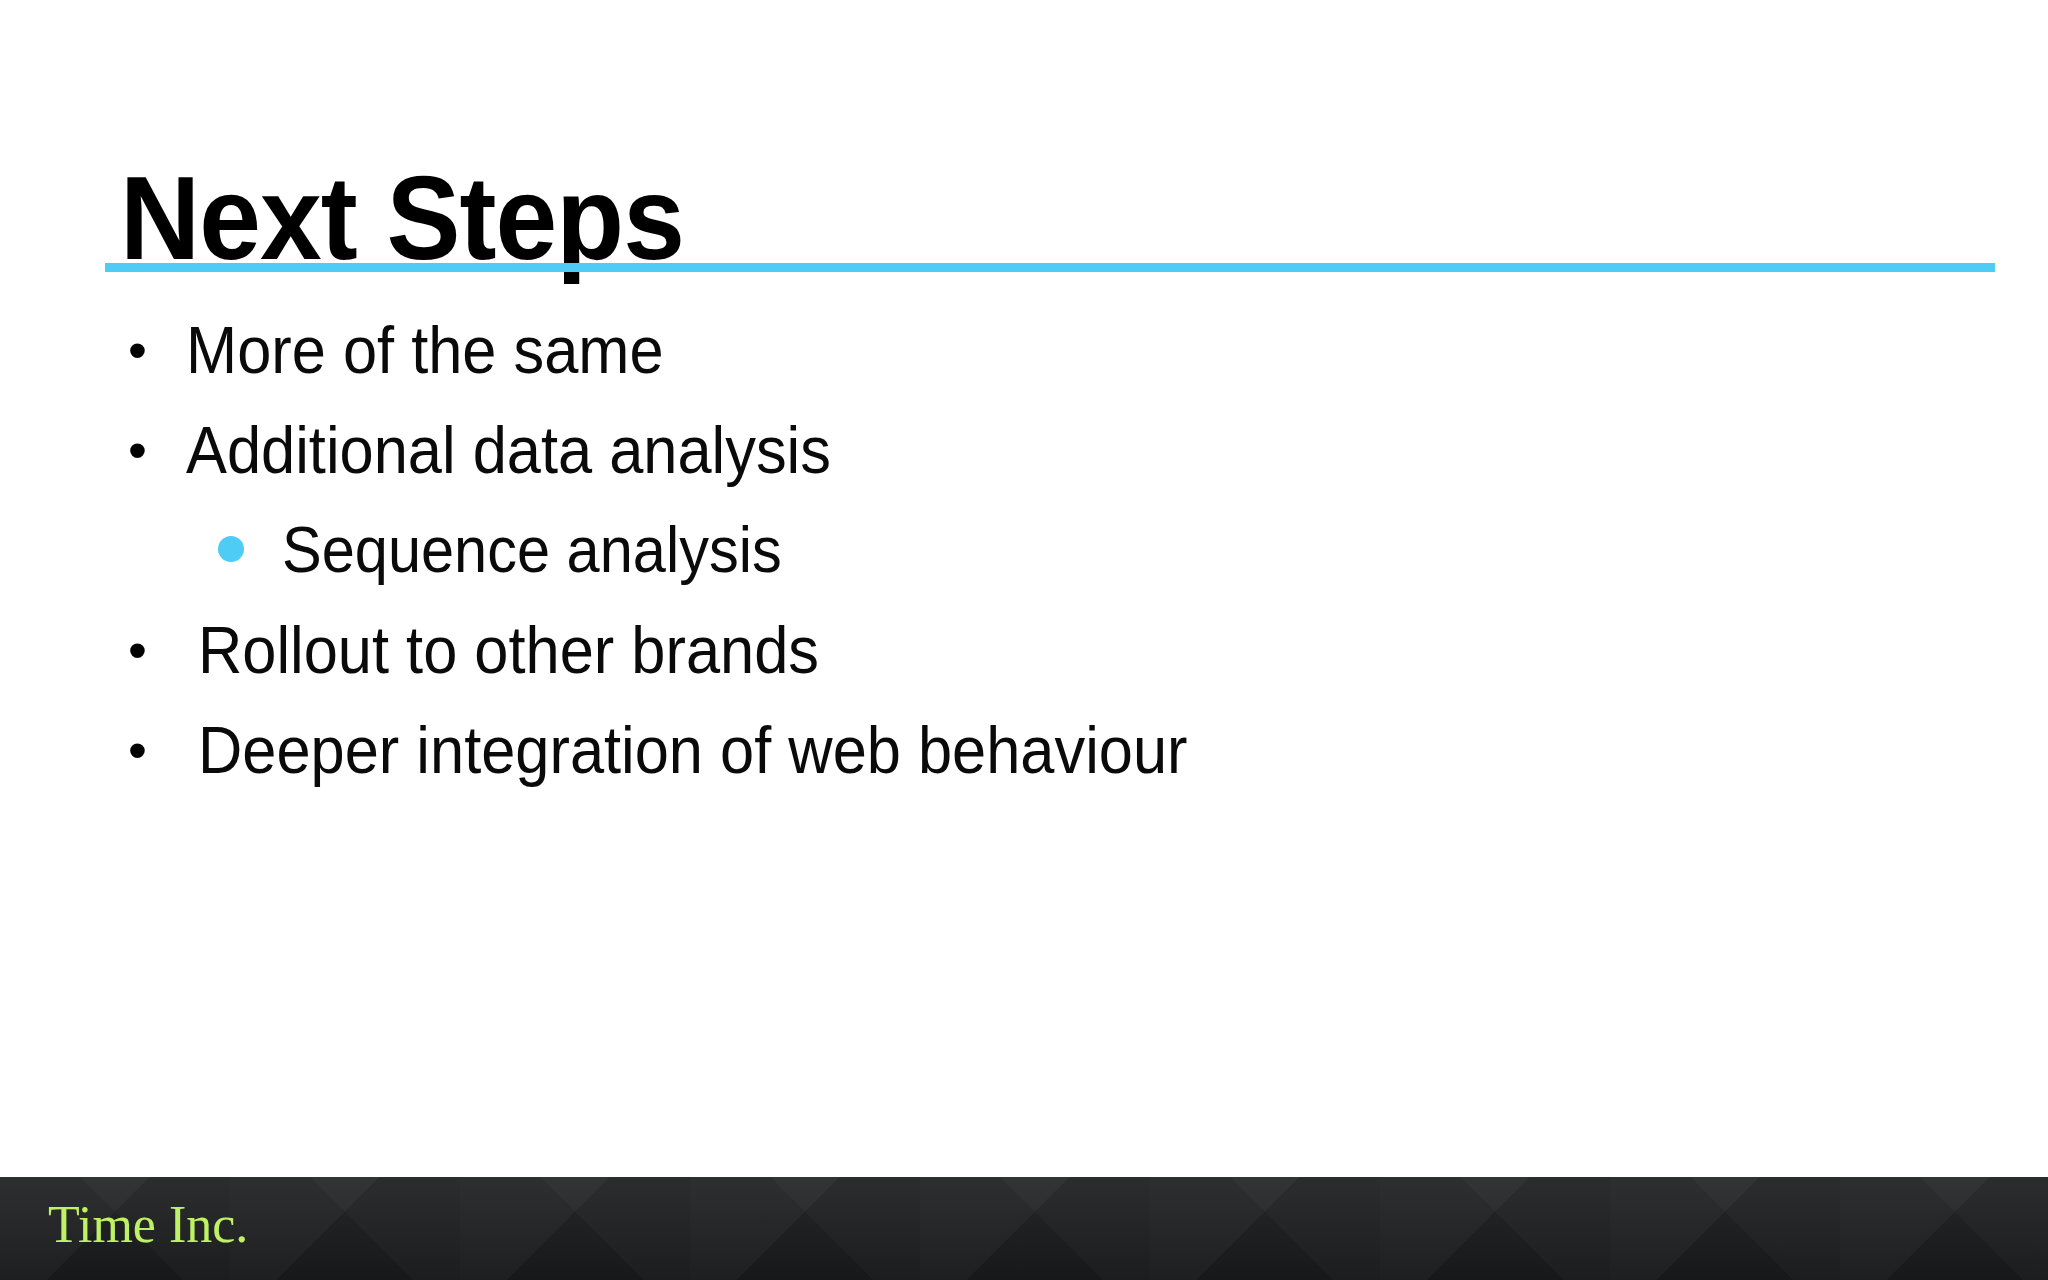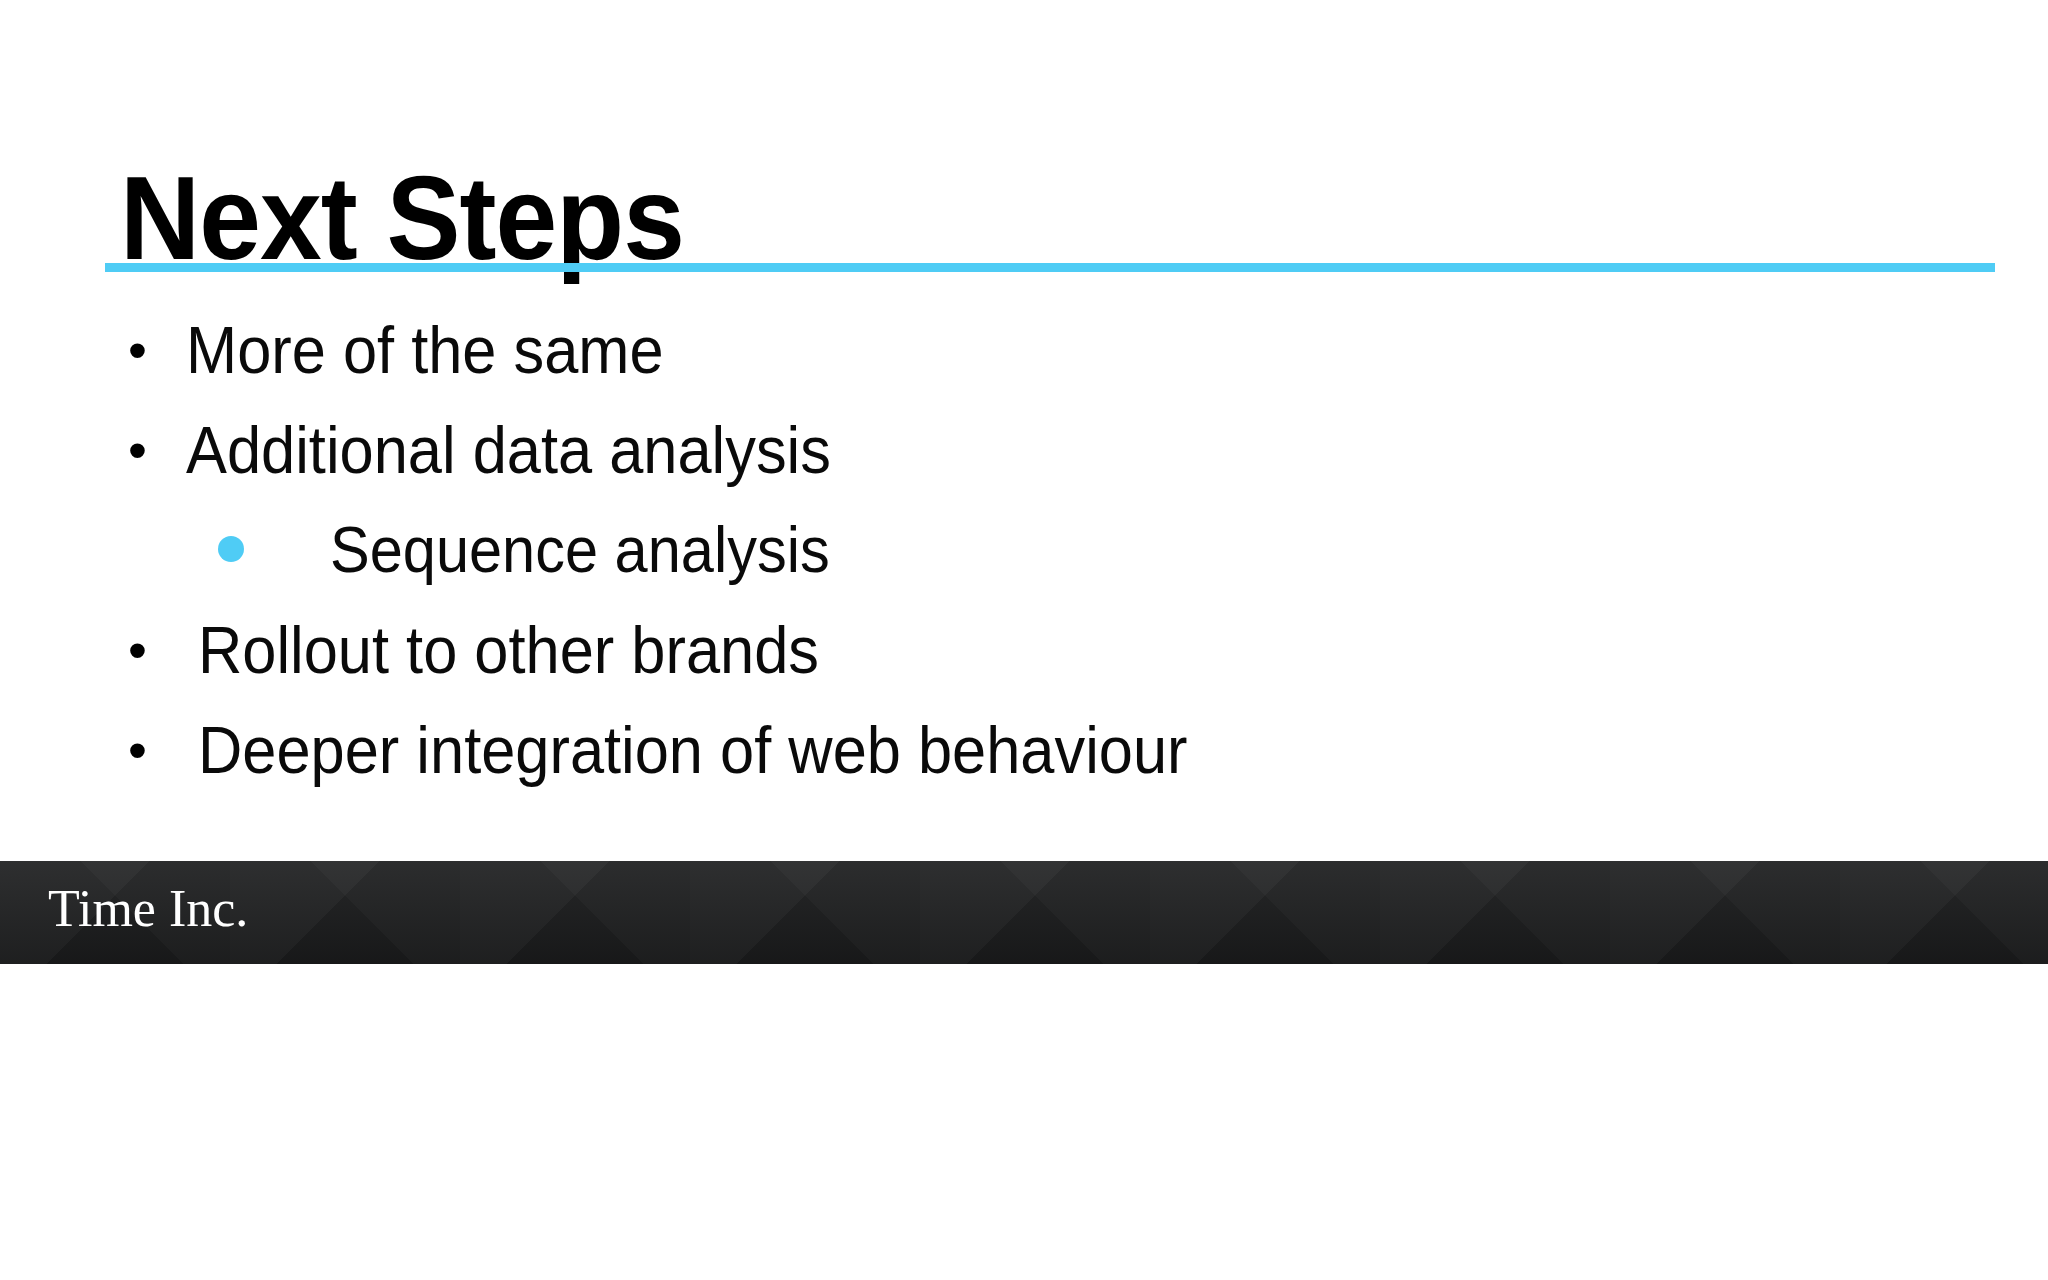--- a/index.html
+++ b/index.html
@@ -7,21 +7,21 @@
     margin: 0;
     padding: 0;
     background: #ffffff;
   }
   body {
     font-family: "Liberation Sans", sans-serif;
   }
   .slide {
     position: relative;
     width: 2048px;
-    height: 964px;
+    height: 1280px;
     background: #ffffff;
     overflow: hidden;
   }
 
   
   .slide-title {
     position: absolute;
     left: 120px;
     top: 80px;
     width: 1800px;
@@ -93,21 +93,20 @@
 
   
   .level-1.indent-more .bullet-text {
     margin-left: 46px;
   }
 
   
   .level-2 {
     height: 100px;
     padding-left: 218px;
-    gap: 48px;
   }
   .level-2 .bullet-dot {
     flex: 0 0 auto;
     width: 26px;
     height: 26px;
     border-radius: 50%;
     background: #4FCCF5;
     margin-top: 36px;
   }
   .level-2 .bullet-text {
@@ -146,21 +145,21 @@
     background-repeat: repeat-x, repeat-x, no-repeat;
   }
   .footer-logo {
     position: absolute;
     left: 48px;
     top: 22px;
     font-family: "Liberation Serif", serif;
     font-weight: normal;
     font-size: 52px;
     line-height: 1;
-    color: #ffffff;
+    color: #bef264;
     letter-spacing: 0px;
     white-space: nowrap;
   }
 </style>
 </head>
 <body>
 
 <div class="slide">
 
   <h1 class="slide-title">Next Steps</h1>

